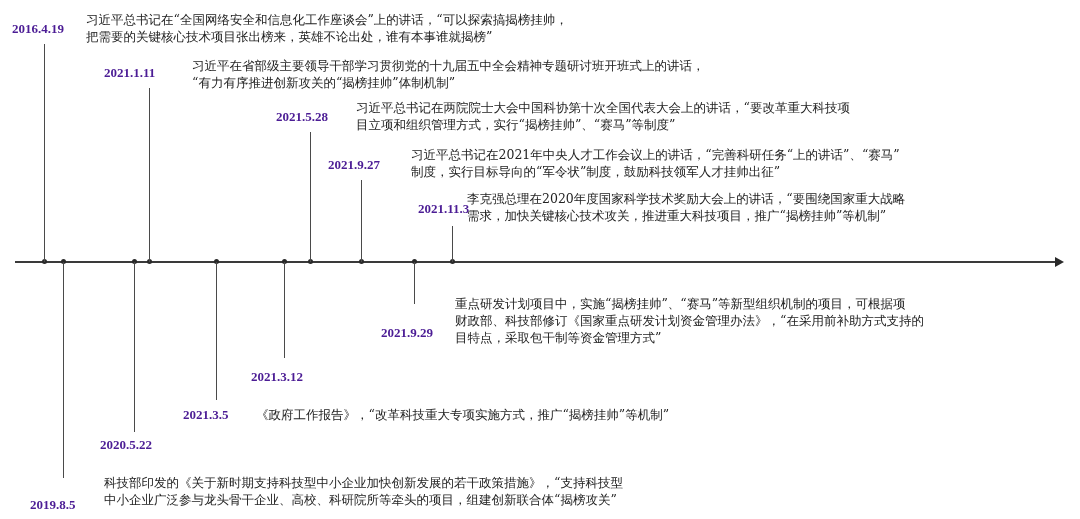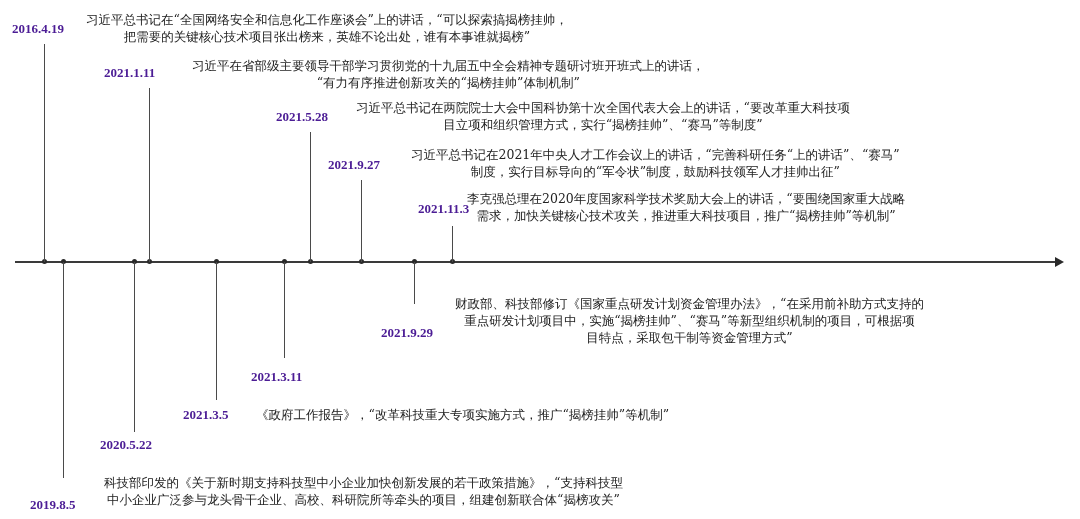--- a/index.html
+++ b/index.html
@@ -8,21 +8,21 @@
     .stage { position: absolute; left: 0; top: 0; width: 1080px; height: 519px; }
     .axis { position: absolute; left: 15px; top: 261px; width: 1042px; height: 2px; background: #3a3a3a; }
     .arrow { position: absolute; left: 1055px; top: 257px; width: 0; height: 0;
              border-top: 5px solid transparent; border-bottom: 5px solid transparent;
              border-left: 9px solid #2a2a2a; }
     .dot { position: absolute; width: 5px; height: 5px; border-radius: 50%; background: #2a2a2a; }
     .conn { position: absolute; width: 1px; background: #4a4a4a; }
     .date { position: absolute; font-family: "Liberation Serif", "DejaVu Serif", serif;
             font-weight: bold; font-size: 13px; color: #4c1d95; white-space: nowrap; line-height: 16px; }
     .desc { position: absolute; font-size: 12.5px; line-height: 17px; color: #222; white-space: nowrap; }
-    .desc span { display: block; text-align: center; }
+    .desc span { display: block; }
   </style>
 </head>
 <body>
 
 <div class="stage">
 
   <div class="axis"></div>
   <div class="arrow"></div>
 
   <div class="dot" style="left:42px;top:259px;"></div>
@@ -73,26 +73,26 @@
   </div>
 
   <div class="date" style="left:418px;top:201px;">2021.11.3</div>
   <div class="desc" style="left:467px;top:190px;">
     <span>李克强总理在2020年度国家科学技术奖励大会上的讲话，“要围绕国家重大战略</span>
     <span>需求，加快关键核心技术攻关，推进重大科技项目，推广“揭榜挂帅”等机制”</span>
   </div>
 
   <div class="date" style="left:381px;top:325px;">2021.9.29</div>
   <div class="desc" style="left:455px;top:295px;">
+    <span>重点研发计划项目中，实施“揭榜挂帅”、“赛马”等新型组织机制的项目，可根据项</span>
     <span>财政部、科技部修订《国家重点研发计划资金管理办法》，“在采用前补助方式支持的</span>
-    <span>重点研发计划项目中，实施“揭榜挂帅”、“赛马”等新型组织机制的项目，可根据项</span>
     <span>目特点，采取包干制等资金管理方式”</span>
   </div>
 
-  <div class="date" style="left:251px;top:369px;">2021.3.11</div>
+  <div class="date" style="left:251px;top:369px;">2021.3.12</div>
 
   <div class="date" style="left:183px;top:407px;">2021.3.5</div>
   <div class="desc" style="left:256px;top:406px;">
     <span>《政府工作报告》，“改革科技重大专项实施方式，推广“揭榜挂帅”等机制”</span>
   </div>
 
   <div class="date" style="left:100px;top:437px;">2020.5.22</div>
 
   <div class="date" style="left:30px;top:485px;margin-top:12px;">2019.8.5</div>
   <div class="desc" style="left:104px;top:474px;">

